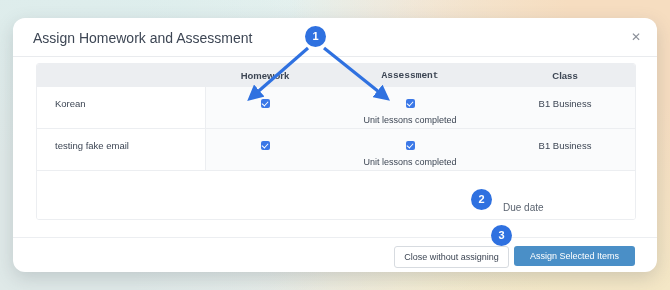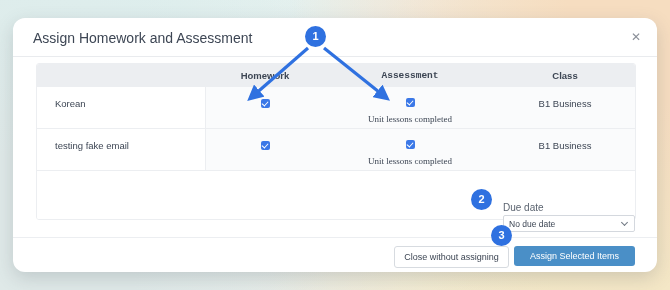--- a/index.html
+++ b/index.html
@@ -107,21 +107,21 @@
     border-right: 1px solid #eceef1;
     padding: 11px 0 0 18px;
   }
   tr.data-row td.cell-hw,
   tr.data-row td.cell-as,
   tr.data-row td.cell-class {
     background: #fafbfc;
     text-align: center;
   }
   tr.data-row td.cell-hw  { padding-top: 10px; }
-  tr.data-row td.cell-as  { padding-top: 10px; font-family: Liberation Serif, serif; }
+  tr.data-row td.cell-as  { padding-top: 10px; }
   tr.data-row td.cell-class { padding-top: 11px; }
 
   .cbox {
     display: inline-block;
     width: 9px;
     height: 9px;
     border-radius: 2px;
     background: #3b78e7;
     position: relative;
     cursor: pointer;
@@ -300,24 +300,20 @@
         </tr>
         <tr class="footer-row">
           <td colspan="4"></td>
         </tr>
       </tbody>
     </table>
   </div>
 
   <div id="due-wrap">
     <div id="due-label">Due date</div>
-    <div id="due-select">
-      <span id="due-value">No due date</span>
-      <span id="due-chevron"></span>
-    </div>
   </div>
 
   <div id="modal-footer">
     <div class="btn" id="btn-assign">Assign Selected Items</div>
     <div class="btn" id="btn-close-without">Close without assigning</div>
   </div>
 
 </div>
 
 <div id="annotations">

